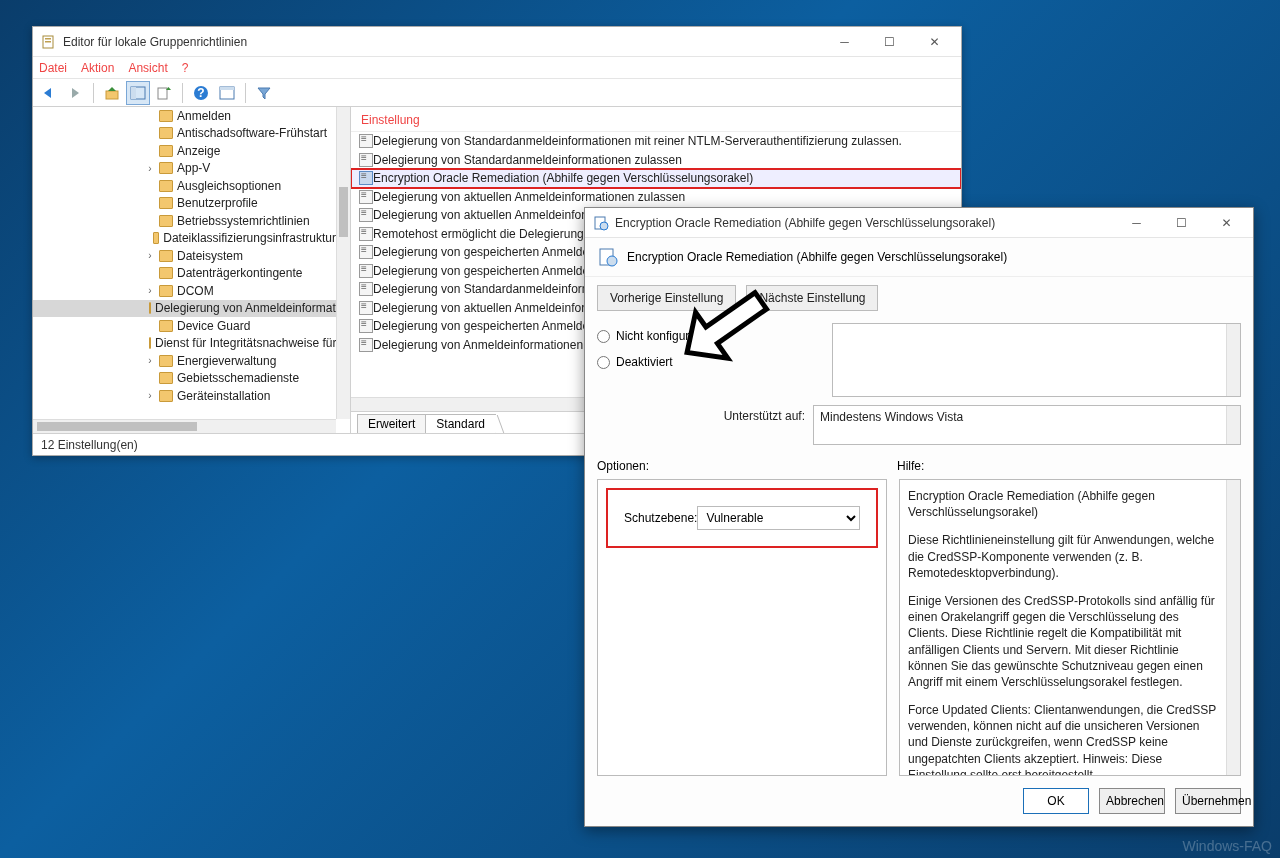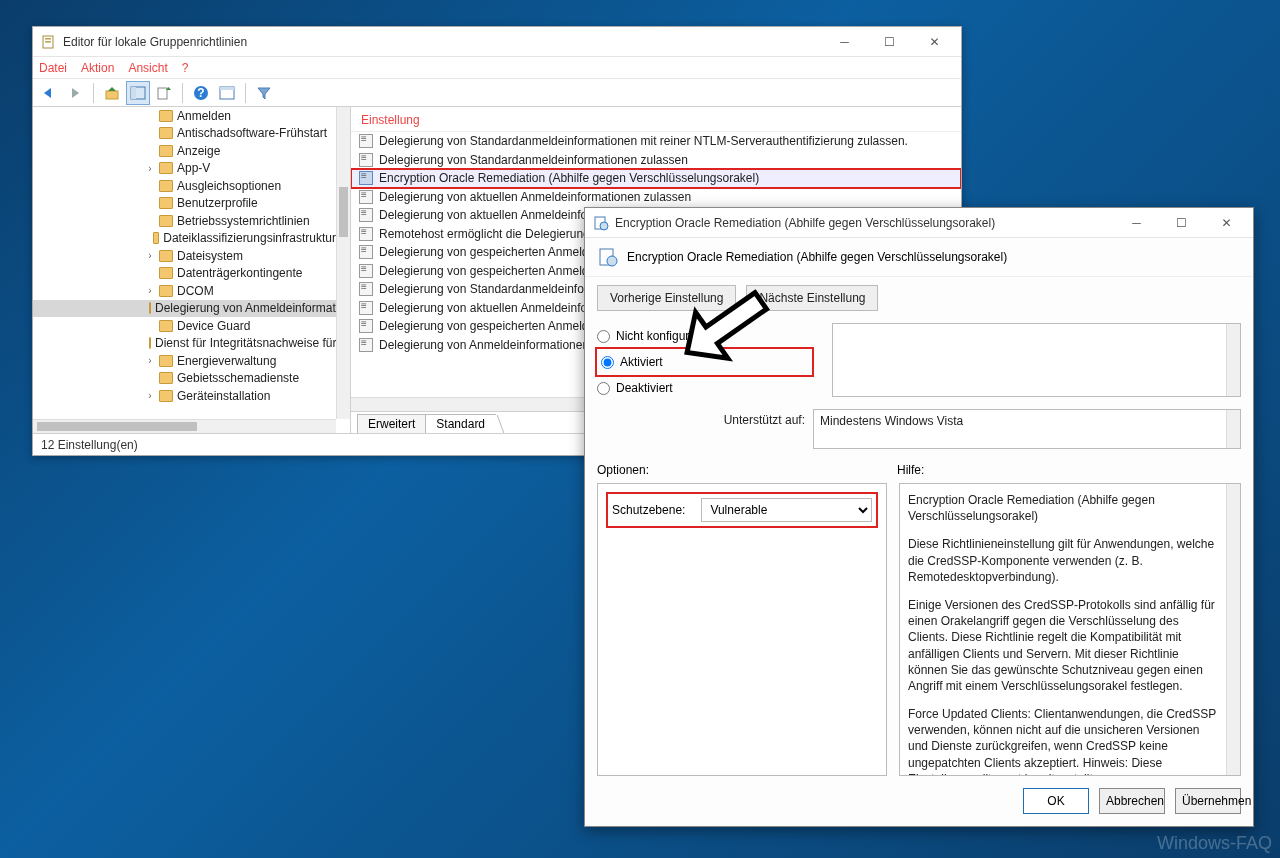--- a/index.html
+++ b/index.html
@@ -26,21 +26,21 @@
   .exp { width:10px; text-align:center; color:#666; font-size:10px; display:inline-block; }
   .folder-icon { width:14px; height:12px; background:#f3c76e; border:1px solid #c99a3a; border-radius:1px; }
   .vscroll { position:absolute; right:0; top:0; bottom:14px; width:14px; background:#f0f0f0; border-left:1px solid #ddd; }
   .vscroll .thumb { position:absolute; left:2px; right:2px; top:80px; height:50px; background:#c0c0c0; }
   .hscroll { position:absolute; left:0; right:14px; bottom:0; height:14px; background:#f0f0f0; border-top:1px solid #ddd; }
   .hscroll .thumb { position:absolute; top:2px; bottom:2px; left:4px; width:160px; background:#c0c0c0; }
 
   .list-pane { flex:1; display:flex; flex-direction:column; position:relative; }
   .list-header { padding:6px 10px 4px; color:#ef4444; border-bottom:1px solid #eee; }
   .list-body { flex:1; overflow:hidden; position:relative; }
-  .setting-row { display:flex; align-items:center; gap:6px; height:18.5px; padding:0 8px; white-space:nowrap; color:#222; }
+  .setting-row { display:flex; align-items:center; height:18.5px; padding:0 8px; white-space:nowrap; color:#222; }
   .setting-row .sicon { width:14px; height:14px; border:1px solid #999; background:#f5f5f5; position:relative; }
   .setting-row .sicon::after { content:"≡"; position:absolute; top:-2px; left:1px; font-size:10px; color:#666; }
   .setting-row.hl { outline:2px solid #d22; outline-offset:-1px; background:#eef; }
   .setting-row.hl .sicon { background:#c8d8ee; border-color:#5b8bc5; }
   .list-hscroll { height:14px; background:#f0f0f0; border-top:1px solid #ddd; }
   .tabs-strip { height:22px; display:flex; align-items:flex-end; padding-left:6px; border-top:1px solid #d0d0d0; }
   .tab { padding:2px 10px; border:1px solid #bbb; border-bottom:none; margin-right:-1px; background:#f5f5f5; position:relative; }
   .tab.active { background:#fff; }
   .tab::after{content:"";position:absolute;right:-6px;top:0;bottom:0;width:8px;background:inherit;transform:skewX(20deg);border-right:1px solid #bbb;}
   .statusbar { height:22px; border-top:1px solid #d0d0d0; padding:0 8px; display:flex; align-items:center; color:#333; }
@@ -62,33 +62,33 @@
   .comment-box .mini-scroll, .help-box .mini-scroll, .support-box .mini-scroll { position:absolute; right:0; top:0; bottom:0; width:14px; background:#f0f0f0; border-left:1px solid #ddd; }
 
   .support-row { display:flex; align-items:flex-start; padding:0 12px 8px; gap:8px; }
   .support-row .lbl { width:208px; text-align:right; padding-top:4px; color:#222; }
   .support-box { flex:1; border:1px solid #bbb; background:#fff; height:40px; padding:4px 18px 4px 6px; position:relative; color:#222; }
 
   .mid-labels { display:flex; padding:6px 12px; }
   .mid-labels .l { width:300px; }
   .mid { flex:1; display:flex; gap:12px; padding:0 12px; min-height:0; }
   .options-box { width:290px; border:1px solid #bbb; background:#fff; padding:10px; }
-  .opt-row { display:flex; align-items:center; gap:16px; outline:2px solid #d22; padding:4px; }
+  .opt-row { display:flex; align-items:center; gap:0; outline:2px solid #d22; padding:16px; }
   .opt-row select { flex:1; padding:3px 4px; border:1px solid #bbb; background:#fff; }
   .help-box { flex:1; border:1px solid #bbb; background:#fff; padding:8px 20px 8px 8px; color:#222; overflow:hidden; line-height:1.35; position:relative; }
   .help-box p { margin:0 0 12px; }
 
   .dlg-footer { display:flex; justify-content:flex-end; gap:10px; padding:12px; }
   .dlg-footer button { width:66px; height:26px; border:1px solid #888; background:#efefef; }
   .dlg-footer button.primary { border:1.5px solid #1b6fb8; background:#fff; }
 
   
   .arrow-pointer { position:absolute; left:675px; top:280px; pointer-events:none; }
 
-  .watermark { position:absolute; right:8px; bottom:4px; color:rgba(255,255,255,.25); font-size:18px; }
+  .watermark { position:absolute; right:8px; bottom:4px; color:rgba(255,255,255,.25); font-size:14px; }
 </style>
 </head>
 <body>
 
 <div class="gpe-window">
   <div class="titlebar">
     <span class="ticon">
       <svg width="16" height="16">
           <rect x="2" y="2" width="10" height="12" fill="#fff" stroke="#a88b3a"></rect>
           <rect x="4" y="4" width="6" height="1.5" fill="#c0a050"></rect>
@@ -347,24 +347,20 @@
     <button>Vorherige Einstellung</button>
     <button>Nächste Einstellung</button>
   </div>
 
   <div class="state-row">
     <div class="radios">
       <label class="radio">
           <input type="radio" name="st" style="">
           <span>Nicht konfiguriert</span>
         </label>
-      <label class="radio hl">
-          <input type="radio" name="st" checked="" style="">
-          <span>Aktiviert</span>
-        </label>
       <label class="radio">
           <input type="radio" name="st" style="">
           <span>Deaktiviert</span>
         </label>
     </div>
     <div class="comment-box">
         <div class="mini-scroll"></div>
       </div>
   </div>
 

